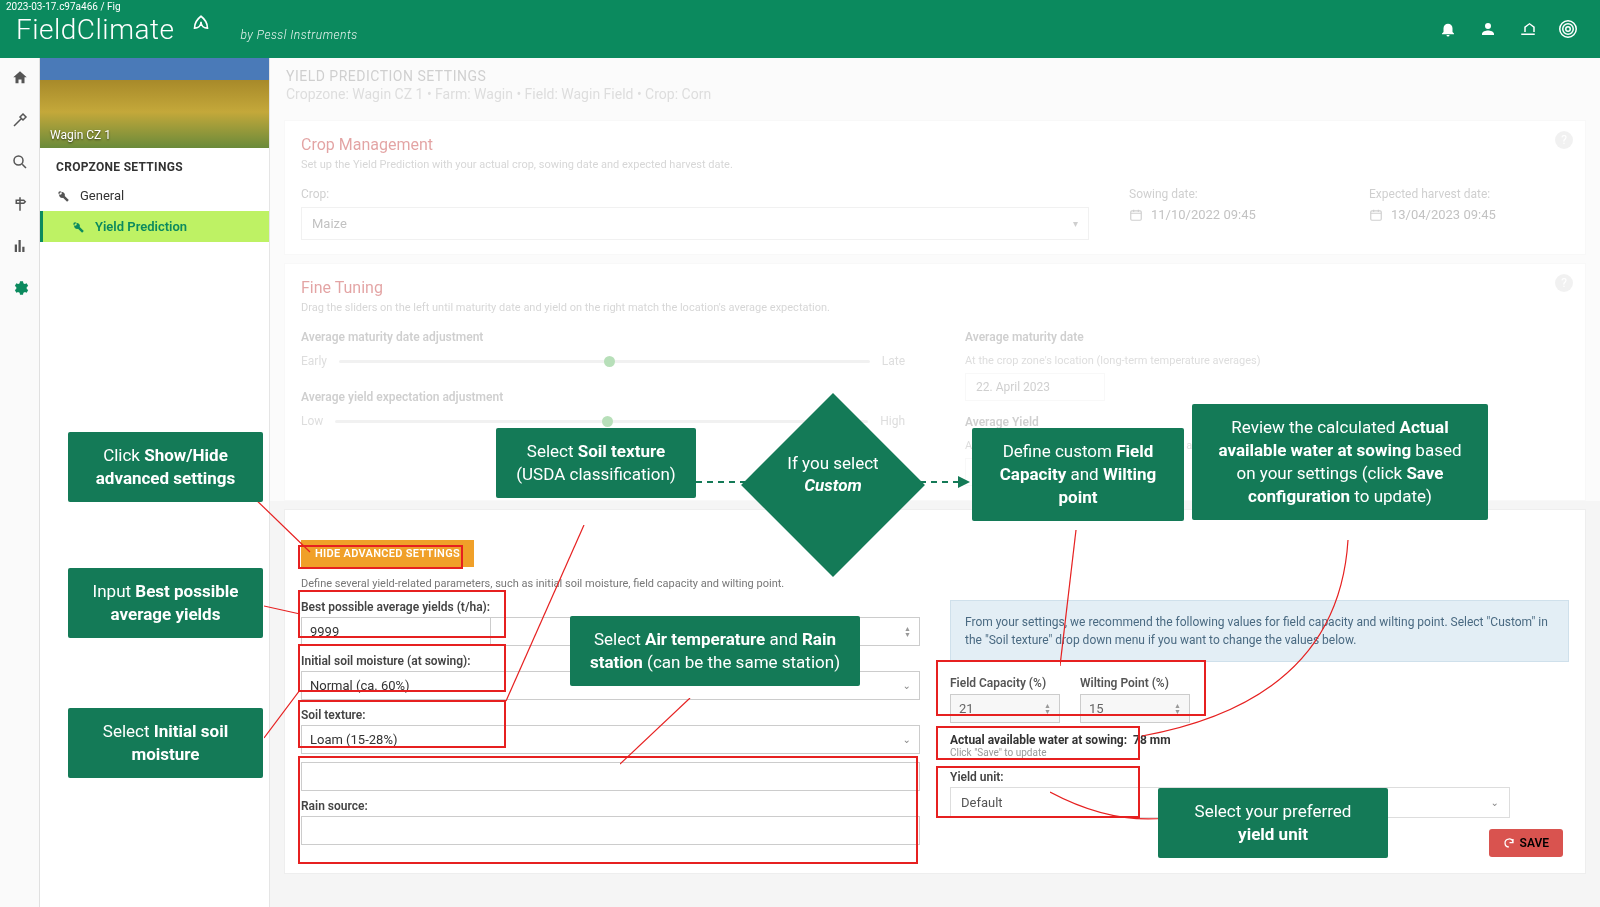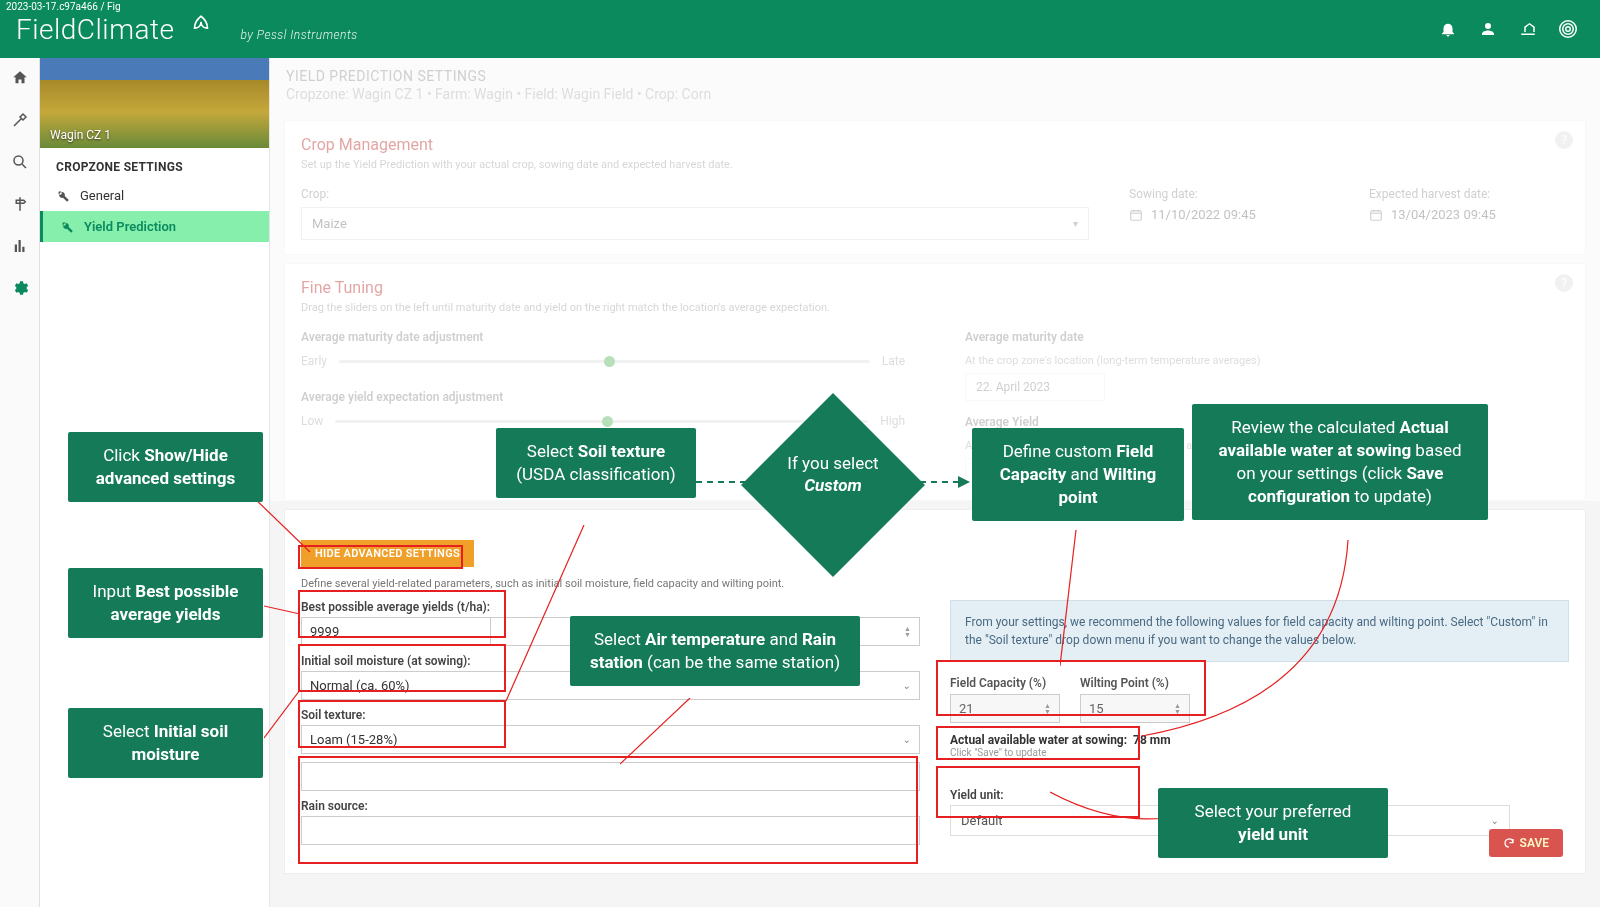--- a/index.html
+++ b/index.html
@@ -19,21 +19,21 @@
 .left-rail { position: absolute; top: 58px; left: 0; width: 40px; height: calc(100% - 58px); background: #fafafa; border-right: 1px solid #e0e0e0; display: flex; flex-direction: column; align-items: center; padding-top: 8px; gap: 18px; }
 .rail-icon { width: 24px; height: 24px; display: flex; align-items: center; justify-content: center; color: #555; cursor: pointer; }
 .rail-icon.active { color: #0b8a5e; }
 
 
 .sidebar { position: absolute; top: 58px; left: 40px; width: 230px; background: #fff; border-right: 1px solid #e5e5e5; height: calc(100% - 58px); }
 .sidebar-img { width: 100%; height: 90px; background: linear-gradient(180deg, #4a7ab8 0%, #4a7ab8 25%, #a88a2a 25%, #c4a83a 60%, #6a8a3a 100%); position: relative; }
 .sidebar-img-label { position: absolute; bottom: 6px; left: 10px; color: #fff; font-size: 12px; text-shadow: 0 1px 2px rgba(0,0,0,.6); }
 .sidebar-sec { padding: 12px 16px 6px; font-size: 12px; font-weight: 700; color: #333; letter-spacing: .3px; }
 .sidebar-item { display: flex; align-items: center; padding: 8px 16px; font-size: 13px; color: #333; cursor: pointer; gap: 10px; }
-.sidebar-item.active { color: #0b8a5e; font-weight: 600; border-left: 3px solid #0b8a5e; padding-left: 17px; background: #86efac; text-align: right; }
+.sidebar-item.active { color: #0b8a5e; font-weight: 600; border-left: 3px solid #0b8a5e; padding-left: 28px; background: #bef264; text-align: right; }
 
 
 .main { position: absolute; top: 58px; left: 270px; right: 0; bottom: 0; overflow: hidden; padding: 0; }
 .dimmed-overlay { position: absolute; inset: 0; background: rgba(255,255,255,.6); z-index: 1; pointer-events: none; }
 .page-title { font-size: 14px; color: #888; padding: 10px 16px 2px; letter-spacing: .5px; }
 .breadcrumb { font-size: 14px; color: #aaa; padding: 0 16px 10px; }
 
 .card { background: #fff; border: 1px solid #eee; margin: 8px 14px; padding: 14px 16px; position: relative; }
 .card h3 { font-size: 16px; color: #b91c1c; font-weight: 400; margin-bottom: 4px; }
 .card .sub { font-size: 11px; color: #999; }
@@ -72,24 +72,24 @@
 .info-banner { background: #e3eef5; border: 1px solid #cfe0eb; padding: 12px 14px; font-size: 12px; color: #4a6a82; margin-bottom: 14px; line-height: 1.5; }
 .fc-wp-row { display: flex; gap: 20px; margin-bottom: 10px; }
 .fc-wp-col { }
 .fc-wp-label { font-size: 12px; color: #555; font-weight: 600; margin-bottom: 4px; display: block; }
 .fc-wp-input { width: 110px; border: 1px solid #ccc; padding: 6px 8px; font-size: 13px; color: #666; display: flex; justify-content: space-between; align-items: center; background: #f7f7f7; }
 .spinner { display: flex; flex-direction: column; font-size: 7px; color: #999; line-height: 6px; }
 
 .actual-water { font-size: 12px; color: #333; margin-top: 0; }
 .actual-water-sub { font-size: 10px; color: #999; }
 
-.yield-unit-row { margin-top: 30px; display: flex; align-items: flex-end; justify-content: space-between; }
+.yield-unit-row { margin-top: 12px; display: flex; align-items: flex-end; justify-content: space-between; }
 .yield-unit-sel { flex: 1; border: 1px solid #ddd; padding: 7px 10px; font-size: 13px; color: #555; display: flex; justify-content: space-between; align-items: center; max-width: 560px; }
 
-.save-btn { position: absolute; right: 22px; bottom: 16px; background: #d9534f; color: #fef9c3; border: none; padding: 7px 14px; font-size: 12px; font-weight: 600; cursor: pointer; display: flex; align-items: center; gap: 5px; border-radius: 3px; }
+.save-btn { position: absolute; right: 22px; bottom: 16px; background: #d9534f; color: #000000; border: none; padding: 7px 14px; font-size: 12px; font-weight: 600; cursor: pointer; display: flex; align-items: center; gap: 5px; border-radius: 3px; }
 
 
 .callout { position: absolute; background: #147a57; color: #fff; padding: 12px 18px; font-size: 17px; text-align: center; z-index: 50; line-height: 1.35; border-radius: 2px; }
 .callout b { font-weight: 700; }
 .diamond { position: absolute; width: 130px; height: 130px; background: #147a57; transform: rotate(45deg); z-index: 50; }
 .diamond-text { position: absolute; color: #fff; font-size: 17px; text-align: center; z-index: 51; width: 120px; line-height: 1.3; }
 
 
 .red-box { position: absolute; border: 2px solid #e62020; z-index: 40; pointer-events: none; }
 

